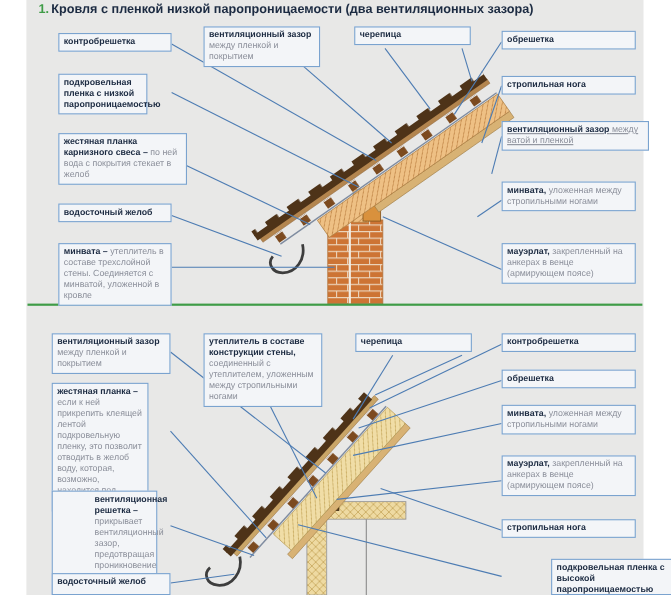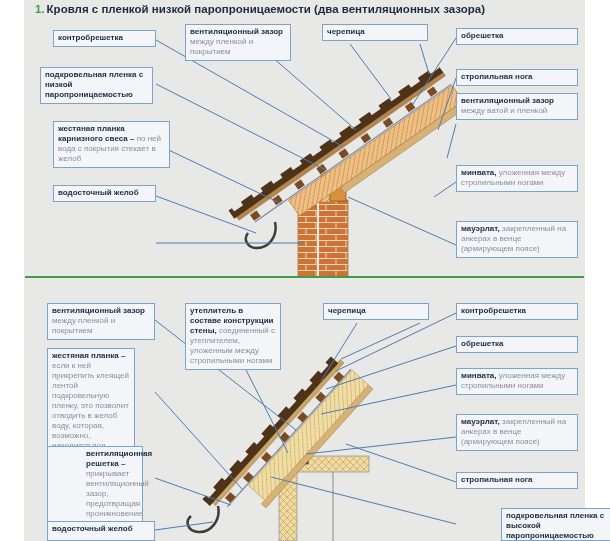--- a/index.html
+++ b/index.html
@@ -115,51 +115,55 @@
   </svg>
 
   <div class="sec-title" style="left:35px;top:3px;">
     <span class="num">1.</span><span>Кровля с пленкой низкой паропроницаемости (два вентиляционных зазора)</span>
   </div>
 
   <div class="label-box" style="left:53px;top:30px;width:103px;">
     <b>контробрешетка</b>
     <span></span>
   </div>
-  <div class="label-box" style="left:40px;top:67px;width:113px;">
+  <div class="label-box" style="left:53px;top:67px;width:81px;">
     <b>подкровельная пленка с низкой паропроницаемостью</b>
     <span></span>
   </div>
   <div class="label-box" style="left:53px;top:121px;width:117px;">
     <b>жестяная планка карнизного свеса –</b>
     <span>по ней вода с покрытия стекает в желоб</span>
   </div>
   <div class="label-box" style="left:53px;top:185px;width:103px;">
     <b>водосточный желоб</b>
     <span></span>
   </div>
+  <div class="label-box" style="left:53px;top:221px;width:103px;">
+    <b>минвата –</b>
+    <span>утеплитель в составе трехслойной стены. Соединяется с минватой, уложенной в кровле</span>
+  </div>
 
   <div class="label-box" style="left:185px;top:24px;width:106px;">
     <b>вентиляционный зазор</b>
     <span>между пленкой и покрытием</span>
   </div>
   <div class="label-box" style="left:322px;top:24px;width:106px;">
     <b>черепица</b>
     <span></span>
   </div>
 
   <div class="label-box" style="left:456px;top:28px;width:122px;">
     <b>обрешетка</b>
     <span></span>
   </div>
   <div class="label-box" style="left:456px;top:69px;width:122px;">
     <b>стропильная нога</b>
     <span></span>
   </div>
-  <div class="label-box" style="left:456px;top:93px;width:122px;">
+  <div class="label-box" style="left:456px;top:110px;width:134px;text-decoration:underline;">
     <b>вентиляционный зазор</b>
     <span>между ватой и пленкой</span>
   </div>
   <div class="label-box" style="left:456px;top:165px;width:122px;">
     <b>минвата,</b>
     <span>уложенная между стропильными ногами</span>
   </div>
   <div class="label-box" style="left:456px;top:221px;width:122px;">
     <b>мауэрлат,</b>
     <span>закрепленный на анкерах в венце (армирующем поясе)</span>
@@ -178,21 +182,21 @@
   </div>
   <div class="label-box" style="left:47px;top:446px;width:96px;padding-left:38px;">
     <b>вентиляционная решетка –</b>
     <span>прикрывает вентиляционный зазор, предотвращая проникновение в него птиц и устройства ими там гнезд</span>
   </div>
   <div class="label-box" style="left:47px;top:521px;width:108px;height:20px;">
     <b>водосточный желоб</b>
     <span></span>
   </div>
 
-  <div class="label-box" style="left:185px;top:303px;width:96px;">
+  <div class="label-box" style="left:185px;top:303px;width:108px;">
     <b>утеплитель в составе конструкции стены,</b>
     <span>соединенный с утеплителем, уложенным между стропильными ногами</span>
   </div>
   <div class="label-box" style="left:323px;top:303px;width:106px;">
     <b>черепица</b>
     <span></span>
   </div>
 
   <div class="label-box" style="left:456px;top:303px;width:122px;">
     <b>контробрешетка</b>

